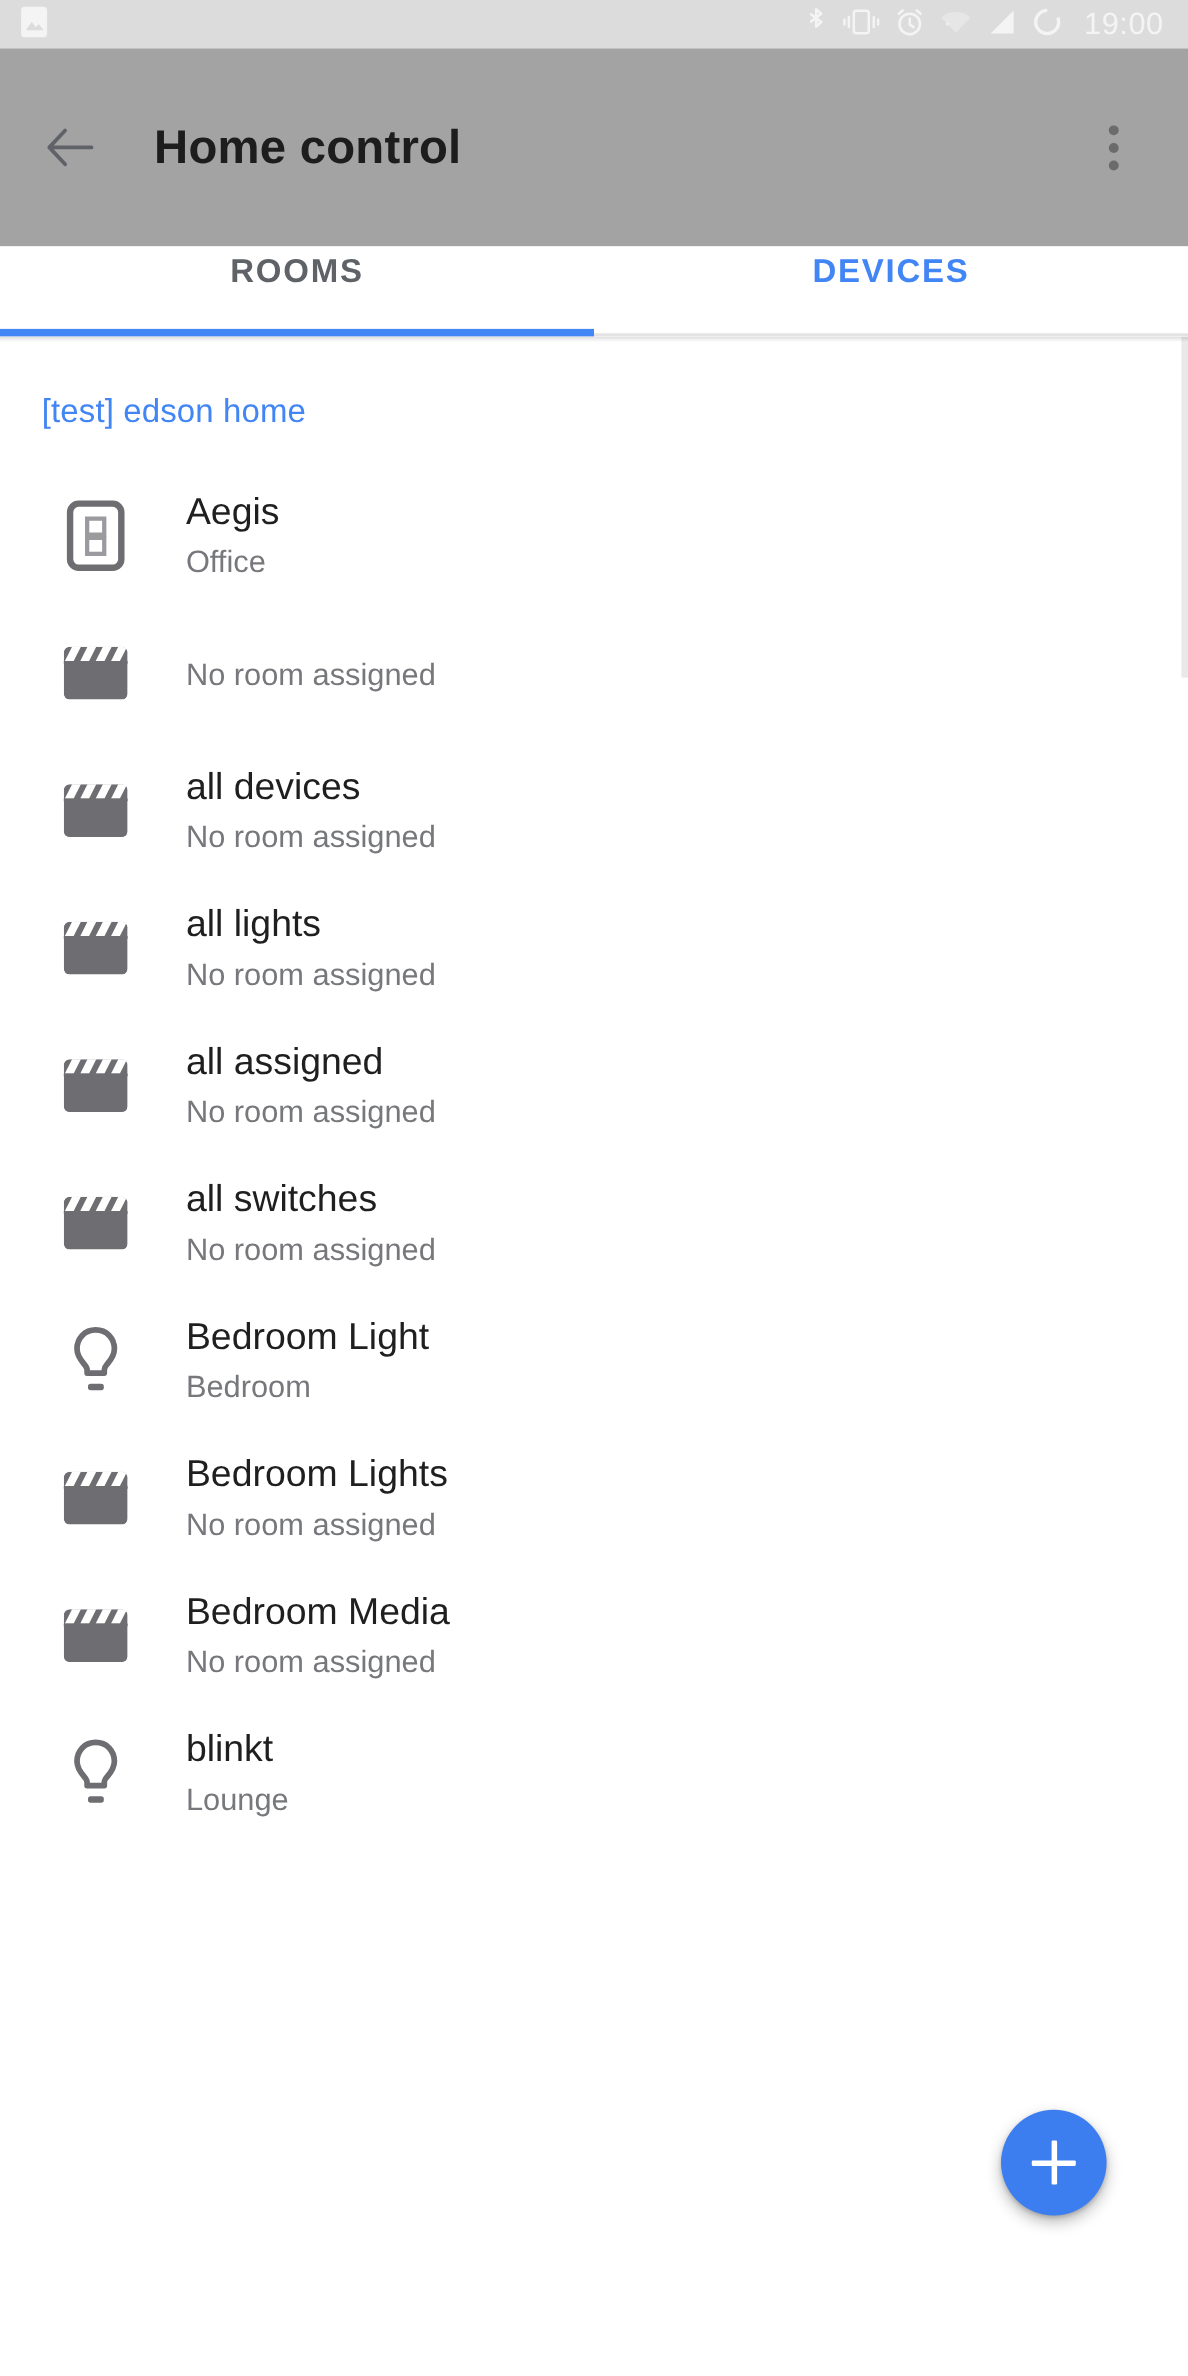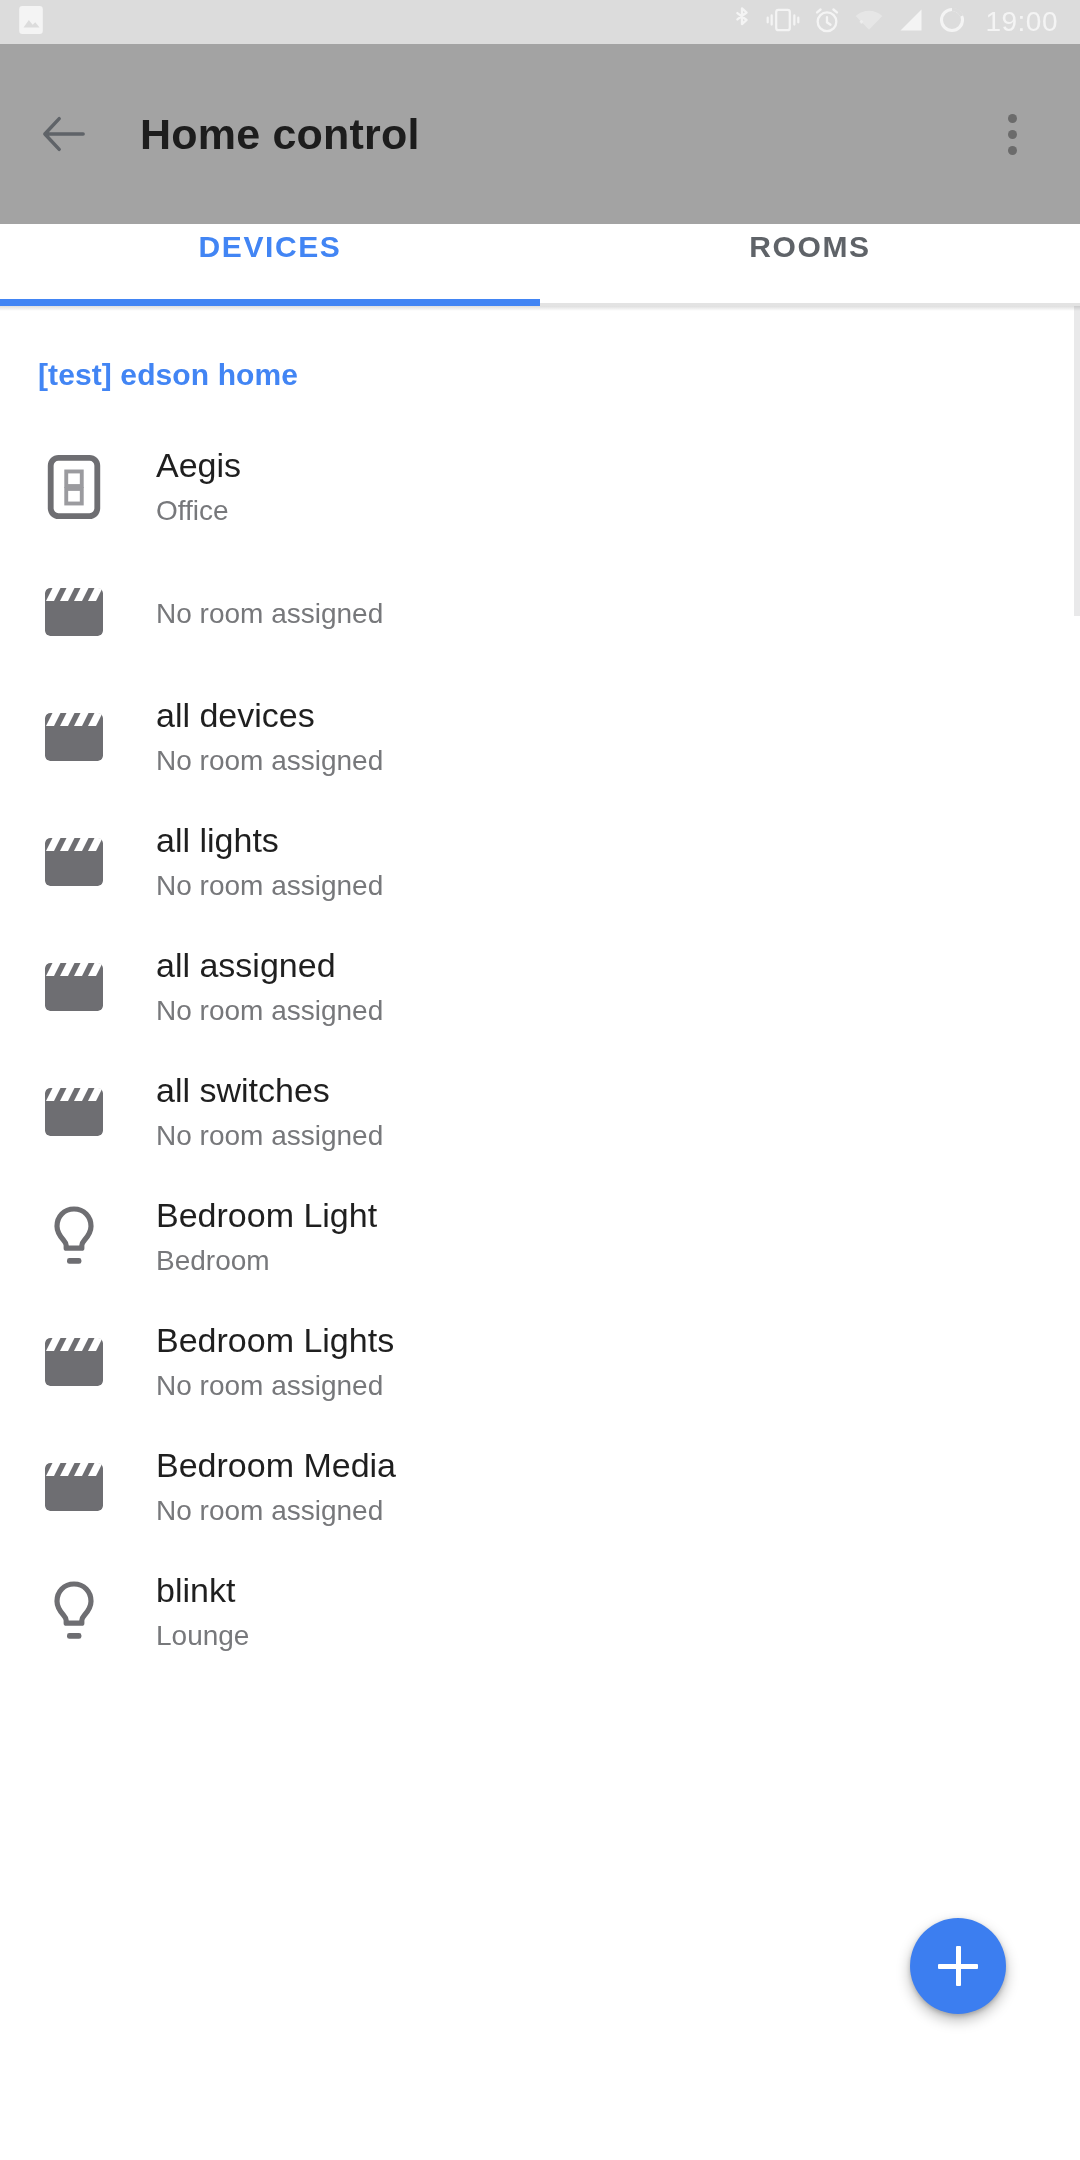--- a/index.html
+++ b/index.html
@@ -67,28 +67,28 @@
   }
 
   
   .content { position:relative; height:1854px; background:#fff; overflow:hidden; }
   .scroll-shadow {
     position:absolute; top:0; left:0; right:0; height:5px;
     background:linear-gradient(to bottom, rgba(0,0,0,0.13), rgba(0,0,0,0));
     z-index:5;
   }
   .section-header {
-    font-size:30px; font-weight:bold; color:#4285f4;
+    font-size:30px; font-weight:normal; color:#4285f4;
     padding:52px 0 0 38px; letter-spacing:0.1px;
   }
 
   .list { margin-top:32px; }
   .row {
     display:flex; align-items:center;
-    height:125px; padding-left:32px; cursor:pointer;
+    height:125px; padding-left:45px; cursor:pointer;
   }
   .row-icon {
     width:84px; flex:0 0 84px;
     display:flex; align-items:center; justify-content:center;
   }
   .row-text { margin-left:40px; display:flex; flex-direction:column; justify-content:center; }
   .row-title { font-size:34px; color:#1f1f1f; line-height:1.25; }
   .row-sub { font-size:28px; color:#77787b; line-height:1.3; margin-top:6px; }
 
   
@@ -171,22 +171,22 @@
     </div>
     <div class="appbar-title">Home control</div>
     <div class="overflow-btn">
       <span class="dot"></span>
       <span class="dot"></span>
       <span class="dot"></span>
     </div>
   </div>
 
   <div class="tabs">
+    <div class="tab inactive">ROOMS</div>
     <div class="tab active">DEVICES</div>
-    <div class="tab inactive">ROOMS</div>
     <div class="tab-divider"></div>
     <div class="tab-indicator"></div>
   </div>
 
   <div class="content">
     <div class="scroll-shadow"></div>
     <div class="scrollbar"></div>
 
     <div class="section-header">[test] edson home</div>
 

